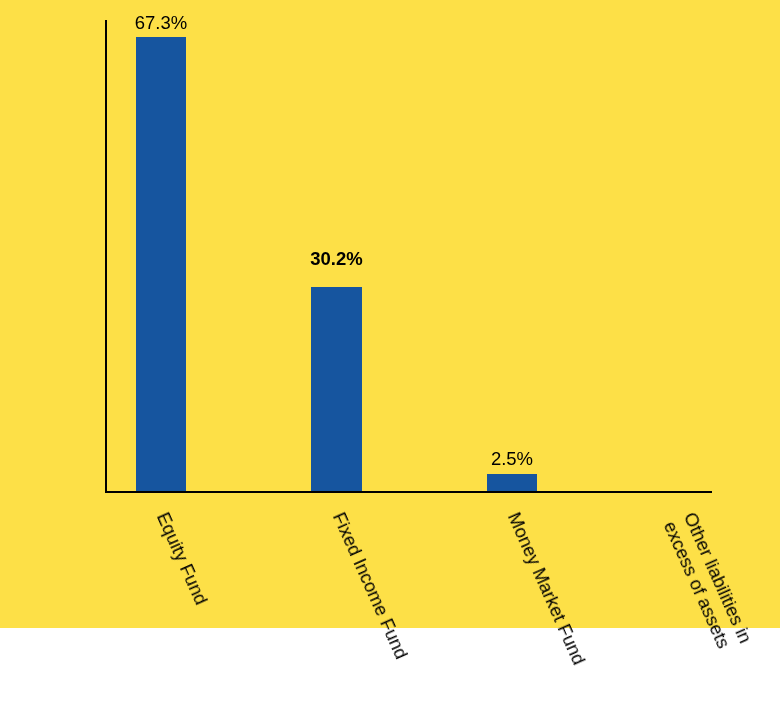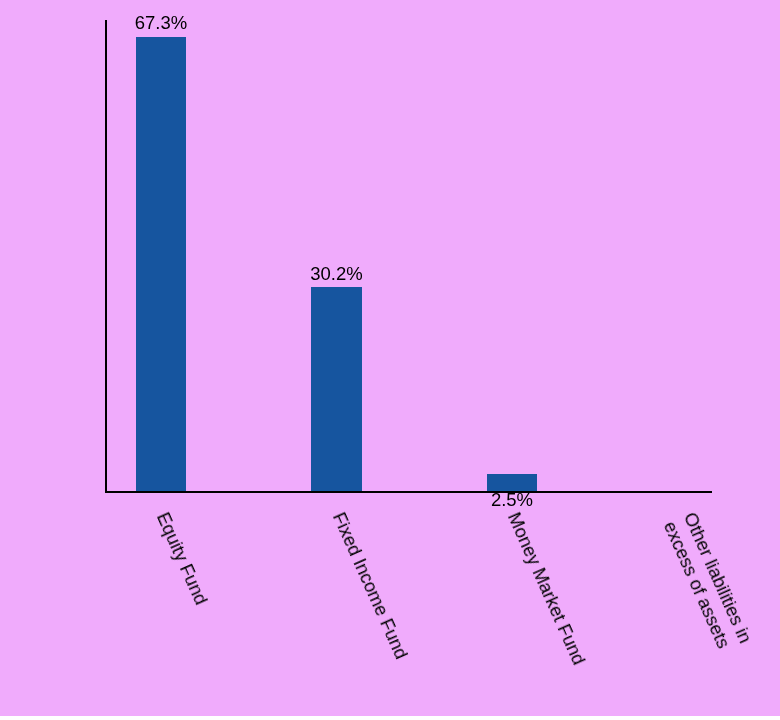--- a/index.html
+++ b/index.html
@@ -1,19 +1,19 @@
 <!DOCTYPE html>
 <html><head>
 <meta charset="utf-8">
 <style>
   html,body{margin:0;padding:0;}
   body{width:780px;height:720px;background:#ffffff;
        font-family:"Liberation Sans",sans-serif;overflow:hidden;
        -webkit-font-smoothing:antialiased;}
-  #chart{position:relative;width:780px;height:716px;background:#f0abfc;}
+  #chart{position:relative;width:780px;height:628px;background:#fde047;}
   .axis{position:absolute;}
   .bar{position:absolute;}
   .dlabel{position:absolute;font-size:18.5px;line-height:1;color:#000000;
           text-align:center;white-space:nowrap;transform:translateZ(0);}
   .catlabel{position:absolute;font-size:18.5px;line-height:1.19;color:#000000;
             white-space:nowrap;transform-origin:left top;}
   .catline{white-space:nowrap;}
 </style>
 </head>
 <body>
@@ -21,22 +21,22 @@
 <div id="chart">
 
   <div class="axis" id="yaxis" style="left: 104.94px; top: 20.1px; width: 2.1px; height: 472.95px; background: rgb(0, 0, 0);"></div>
   <div class="axis" id="xaxis" style="left: 104.94px; top: 490.95px; width: 606.89px; height: 2.1px; background: rgb(0, 0, 0);"></div>
 
   <div class="bar" id="bar-1" style="left: 135.8px; top: 37.4153px; width: 50.4px; height: 453.535px; background: rgb(22, 85, 159);"></div>
   <div class="bar" id="bar-2" style="left: 311.3px; top: 287.432px; width: 50.4px; height: 203.518px; background: rgb(22, 85, 159);"></div>
   <div class="bar" id="bar-3" style="left: 486.8px; top: 474.102px; width: 50.4px; height: 16.8475px; background: rgb(22, 85, 159);"></div>
 
   <div class="dlabel" id="dlabel-1" style="left: 91px; width: 140px; top: 13.6153px;">67.3%</div>
-  <div class="dlabel" id="dlabel-2" style="left: 266.5px; width: 140px; top: 265px;">30.2%</div>
-  <div class="dlabel" id="dlabel-3" style="left: 442px; width: 140px; top: 450.302px; margin-top: 41px;">2.5%</div>
+  <div class="dlabel" id="dlabel-2" style="left: 266.5px; width: 140px; top: 250px; font-weight: bold;">30.2%</div>
+  <div class="dlabel" id="dlabel-3" style="left: 442px; width: 140px; top: 450.302px;">2.5%</div>
 
   <div class="catlabel" id="catlabel-1" style="left: 172.4px; top: 508.65px; transform: translateZ(0px) rotate(66deg);">
     <div class="catline">Equity Fund</div>
   </div>
   <div class="catlabel" id="catlabel-2" style="left: 347.9px; top: 508.65px; transform: translateZ(0px) rotate(66deg);">
     <div class="catline">Fixed Income Fund</div>
   </div>
   <div class="catlabel" id="catlabel-3" style="left: 523.4px; top: 508.65px; transform: translateZ(0px) rotate(66deg);">
     <div class="catline">Money Market Fund</div>
   </div>

